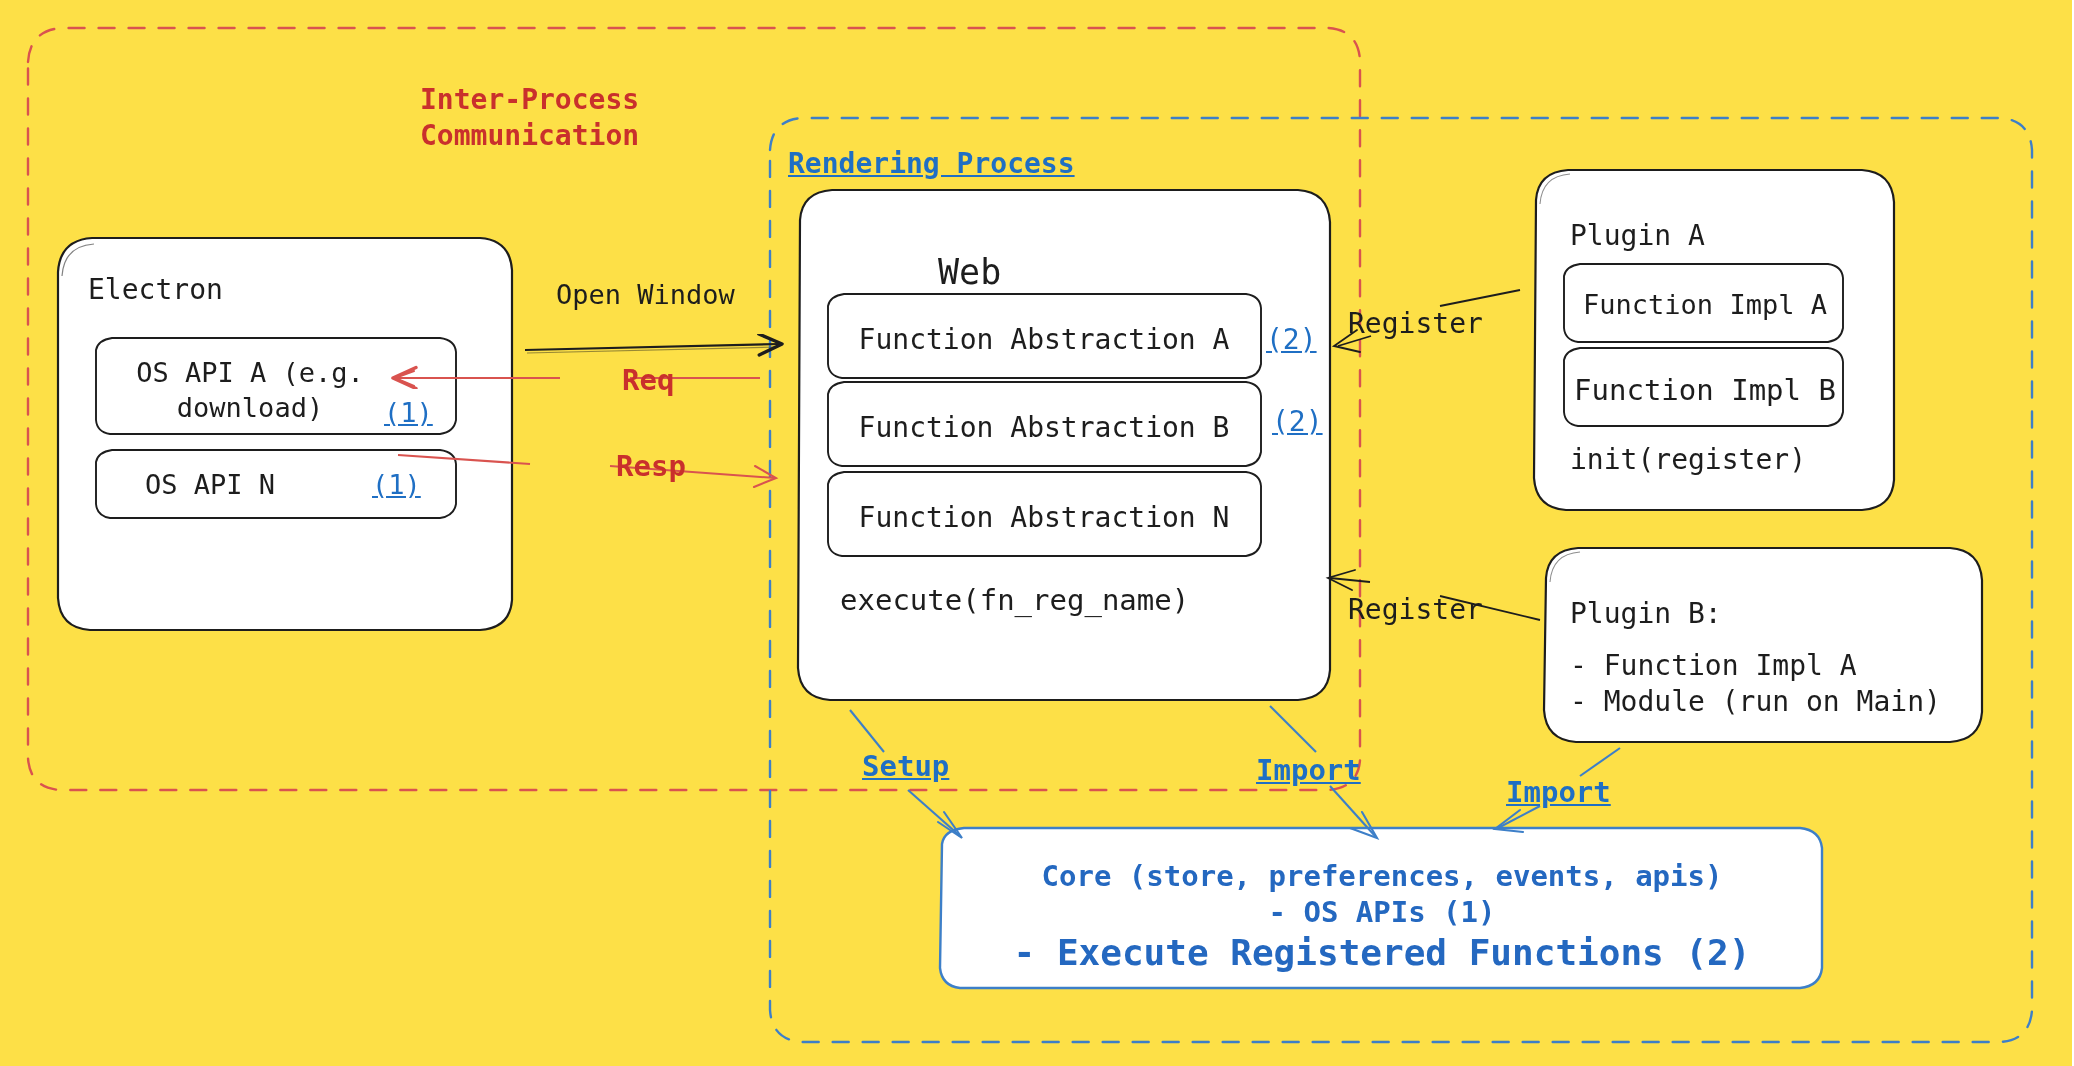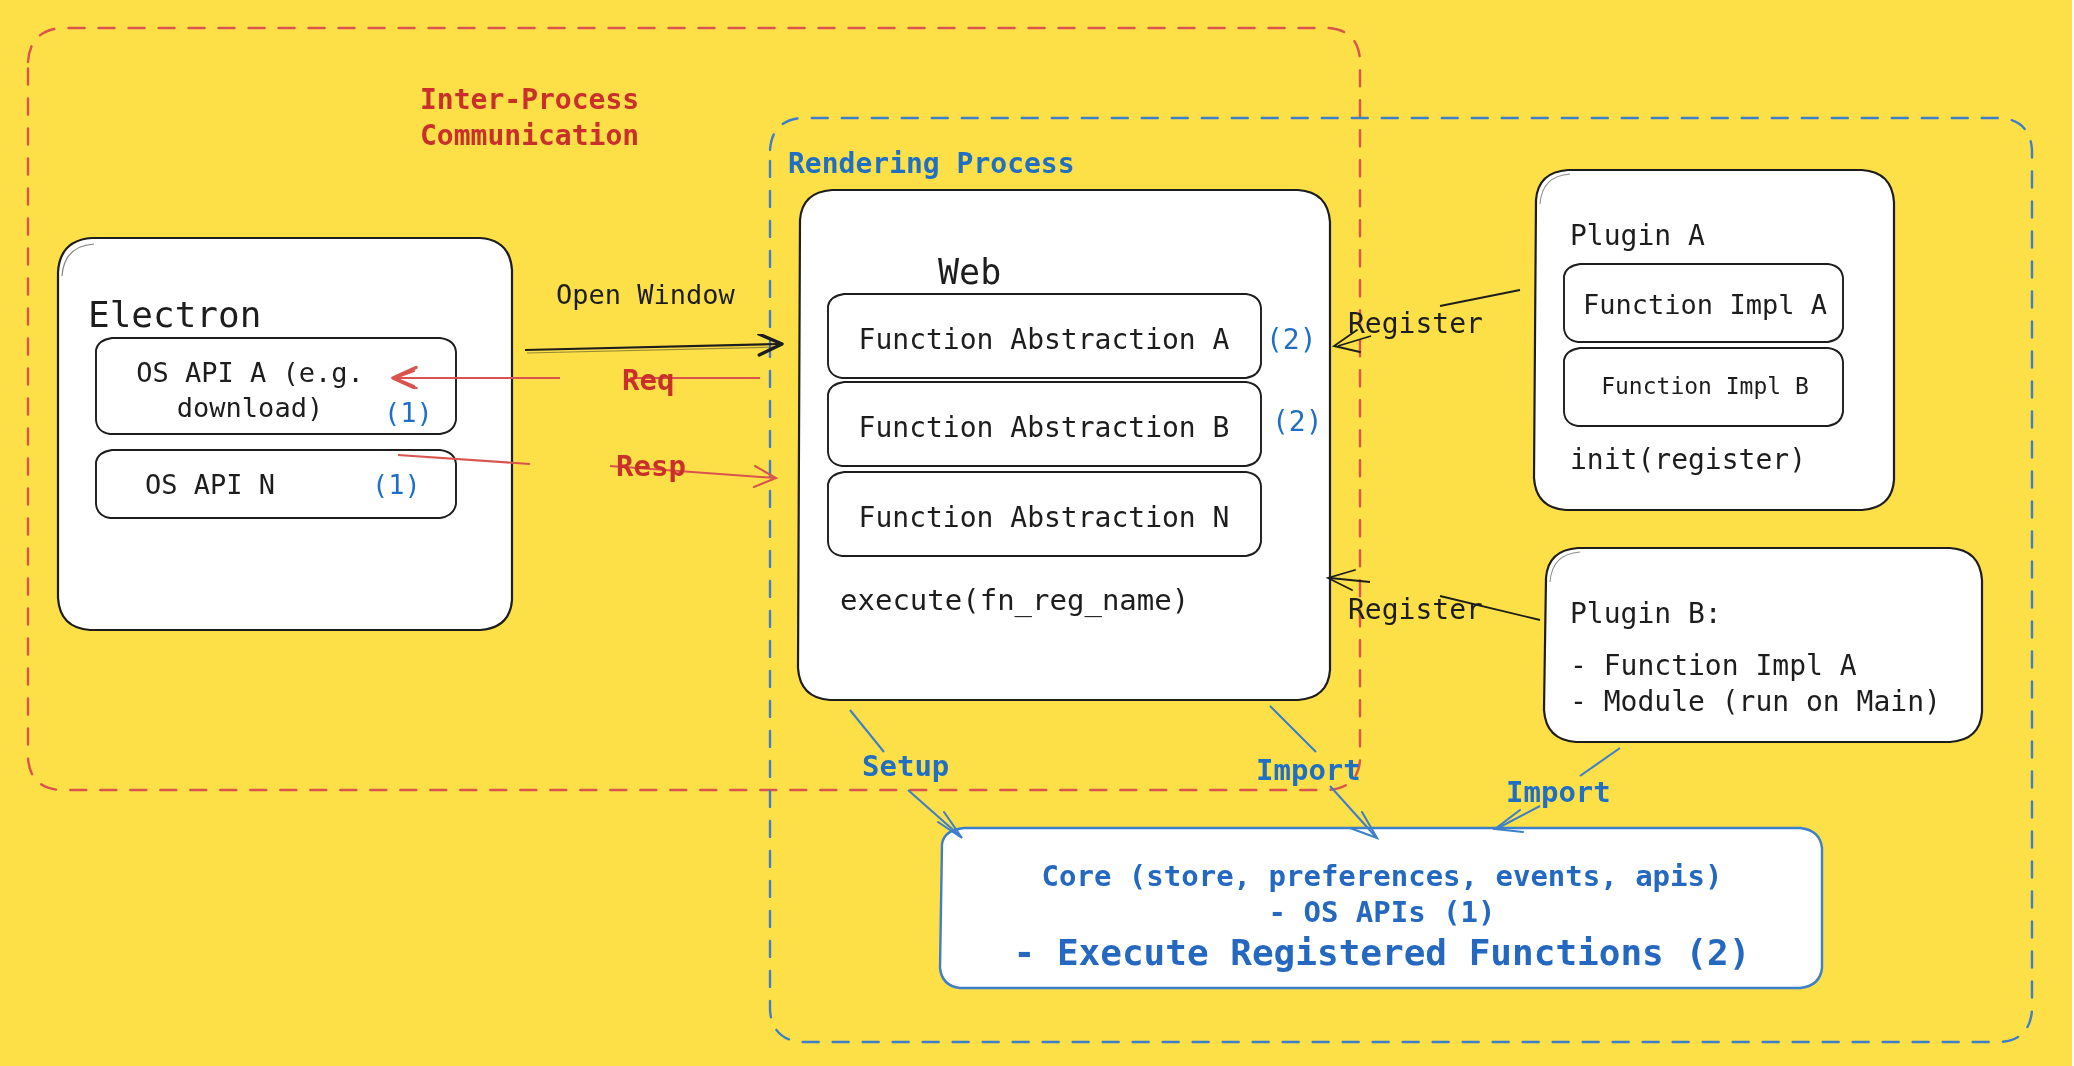--- a/index.html
+++ b/index.html
@@ -2,21 +2,21 @@
 <html><head>
 <meta charset="utf-8">
 <style>
   html,body{margin:0;padding:0;background:#ffffff;}
   body{font-family:"DejaVu Sans Mono","Liberation Mono",monospace;}
   #stage{position:relative;width:2072px;height:1066px;background:#fde047;overflow:hidden;}
   #stage svg.layer{position:absolute;left:0;top:0;width:2074px;height:1066px;pointer-events:none;}
   .lbl{position:absolute;font-family:"DejaVu Sans Mono","Liberation Mono",monospace;
        white-space:pre;line-height:1.28;color:#1d1d1d;}
   .red{color:#c9302c;}
-  .blue{color:#1f6fc4;}
+  .blue{color:#1f6fc4;text-decoration:underline;}
   .coreblue{color:#2468c0;}
   .ctr{text-align:center;}
 </style>
 </head>
 <body>
 
 <div id="stage">
 
   <svg class="layer" viewBox="0 0 2074 1066">
     <defs>
@@ -123,21 +123,21 @@
       <path d="M1540 806 L1498 828" fill="none" stroke="#3d7fc8" stroke-width="2.1"></path>
       <path d="M1520 810 L1495 829 L1523 832" fill="none" stroke="#3d7fc8" stroke-width="2.1" stroke-linecap="round"></path>
     </g>
   </svg>
 
   <div class="lbl red" style="left:420px;top:82px;font-size:28px;font-weight:600;">Inter-Process
 Communication</div>
 
   <div class="lbl blue" style="left:788px;top:146px;font-size:28px;font-weight:600;">Rendering Process</div>
 
-  <div class="lbl" style="left:88px;top:272px;font-size:36px;margin-top:20px;">Electron</div>
+  <div class="lbl" style="left:88px;top:272px;font-size:28px;">Electron</div>
   <div class="lbl ctr" style="left:100px;top:356px;width:300px;font-size:27px;">OS API A (e.g.
 download)</div>
   <div class="lbl blue" style="left:384px;top:396px;font-size:27px;">(1)</div>
   <div class="lbl ctr" style="left:100px;top:468px;width:220px;font-size:27px;">OS API N</div>
   <div class="lbl blue" style="left:372px;top:468px;font-size:27px;">(1)</div>
 
   <div class="lbl" style="left:556px;top:278px;font-size:27px;">Open Window</div>
   <div class="lbl red" style="left:622px;top:362px;font-size:29px;font-weight:600;">Req</div>
   <div class="lbl red" style="left:616px;top:448px;font-size:29px;font-weight:600;">Resp</div>
 
@@ -147,21 +147,21 @@
   <div class="lbl ctr" style="left:830px;top:410px;width:428px;font-size:28px;">Function Abstraction B</div>
   <div class="lbl blue" style="left:1272px;top:404px;font-size:28px;">(2)</div>
   <div class="lbl ctr" style="left:830px;top:500px;width:428px;font-size:28px;">Function Abstraction N</div>
   <div class="lbl" style="left:840px;top:582px;font-size:29px;">execute(fn_reg_name)</div>
 
   <div class="lbl" style="left:1348px;top:306px;font-size:28px;">Register</div>
   <div class="lbl" style="left:1348px;top:592px;font-size:28px;">Register</div>
 
   <div class="lbl" style="left:1570px;top:218px;font-size:28px;">Plugin A</div>
   <div class="lbl ctr" style="left:1566px;top:288px;width:278px;font-size:27px;">Function Impl A</div>
-  <div class="lbl ctr" style="left:1566px;top:372px;width:278px;font-size:23px;">Function Impl B</div>
+  <div class="lbl ctr" style="left:1566px;top:372px;width:278px;font-size:29px;">Function Impl B</div>
   <div class="lbl" style="left:1570px;top:442px;font-size:28px;">init(register)</div>
 
   <div class="lbl" style="left:1570px;top:596px;font-size:28px;">Plugin B:</div>
   <div class="lbl" style="left:1570px;top:640px;font-size:28px;margin-top:8px;">- Function Impl A</div>
   <div class="lbl" style="left:1570px;top:684px;font-size:28px;">- Module (run on Main)</div>
 
   <div class="lbl blue" style="left:862px;top:748px;font-size:29px;font-weight:600;text-align:center;">Setup</div>
   <div class="lbl blue" style="left:1256px;top:752px;font-size:29px;font-weight:600;">Import</div>
   <div class="lbl blue" style="left:1506px;top:774px;font-size:29px;font-weight:600;">Import</div>
 

